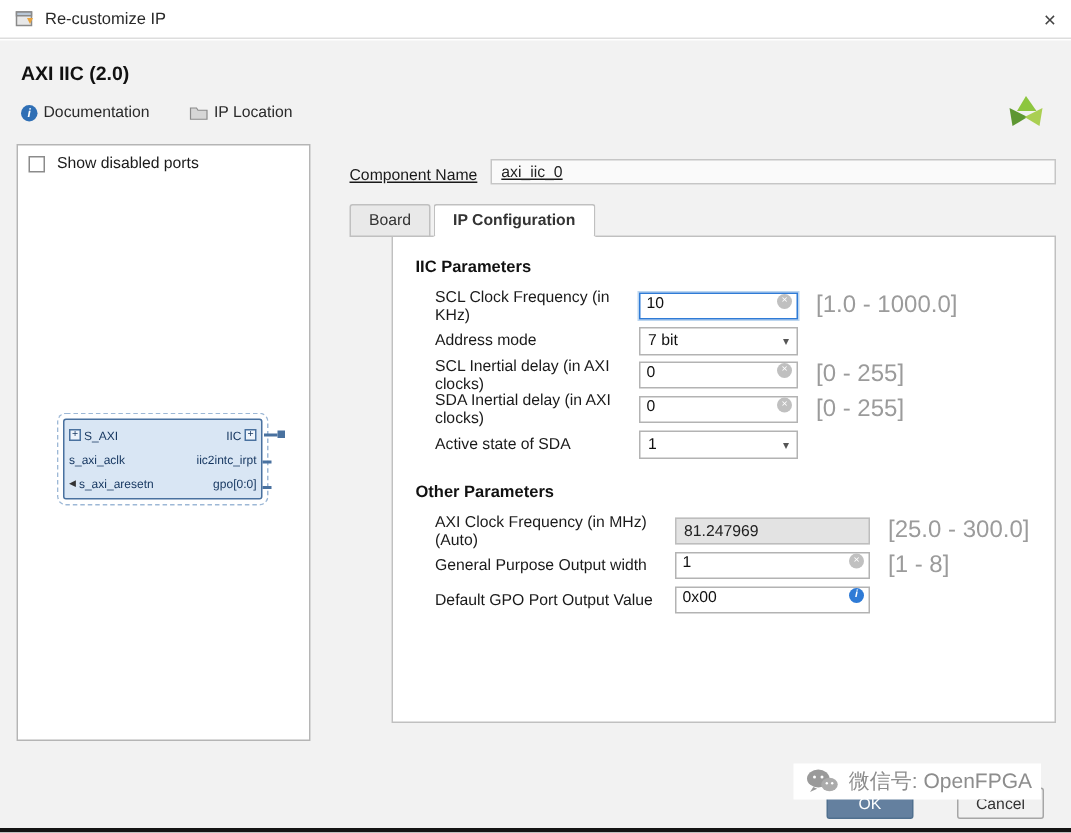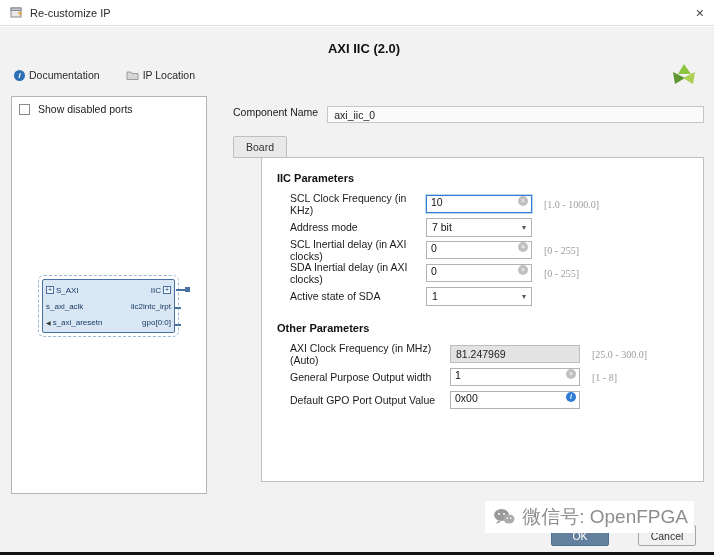--- a/index.html
+++ b/index.html
@@ -13,21 +13,21 @@
   }
   
   .titlebar {
     height: 26px; background: #ffffff; border-bottom: 1px solid #dddddd;
     display: flex; align-items: center; padding: 0 10px; gap: 7px; justify-content: center;
   }
   .titlebar .title-text { font-size: 11px; color: #2a2a2a; }
   .titlebar .close { margin-left: auto; font-size: 14px; color: #444; cursor: default; line-height: 1; }
   
   .content { position: absolute; top: 27px; left: 0; right: 0; bottom: 0; background: #f2f2f2; }
-  .ip-title { font-size: 13px; font-weight: 700; margin: 14px 0 0 14px; color: #111; text-align: center; }
+  .ip-title { font-size: 13px; font-weight: 700; margin: 14px 0 0 14px; color: #111; }
   .brand-logo { position: absolute; top: 34px; right: 16px; }
   .links-row { display: flex; align-items: center; gap: 26px; margin: 13px 0 15px 14px; font-size: 10.5px; color: #2a2a2a; }
   .link { display: flex; align-items: center; gap: 4px; }
   .info-badge {
     width: 11px; height: 11px; border-radius: 50%; background: #2f6fb5; color: #fff;
     font-size: 8px; font-weight: 700; font-style: italic; text-align: center; line-height: 11px; flex-shrink: 0;
   }
   
   .panels { display: flex; gap: 26px; padding: 0 10px 0 11px; align-items: flex-start; }
   .left-panel { width: 196px; height: 398px; background: #fff; border: 1px solid #b5b5b5; position: relative; flex-shrink: 0; }
@@ -47,21 +47,21 @@
     font-size: 7px; line-height: 6px; text-align: center; flex-shrink: 0;
   }
   .pin-arrow { font-size: 6px; color: #333; }
   .stub { position: absolute; background: #49719f; height: 2px; }
   .stub-r1 { right: -11px; top: 9px; width: 9px; }
   .stub-sq { position: absolute; right: -16px; top: 7px; width: 5px; height: 5px; background: #49719f; }
   .stub-r2 { right: -7px; top: 27px; width: 6px; }
   .stub-r3 { right: -7px; top: 44px; width: 6px; }
   
   .right-panel { flex: 1; padding-top: 10px; min-width: 0; }
-  .component-row { display: flex; align-items: flex-start; gap: 9px; font-size: 10.5px; }
+  .component-row { display: flex; align-items: flex-end; gap: 9px; font-size: 10.5px; text-decoration: underline; }
   .component-field {
     flex: 1; height: 17px; background: #fafafa; border: 1px solid #c6c6c6;
     display: flex; align-items: center;
   }
   .component-field input {
     width: 100%; border: none; outline: none; background: transparent;
     font: 10.5px "Liberation Sans", sans-serif; padding: 0 6px; color: #222;
   }
   .tabs { display: flex; margin-top: 13px; position: relative; z-index: 2; }
   .tab {
@@ -98,32 +98,32 @@
   .select {
     display: flex; align-items: center; justify-content: space-between;
     border: 1px solid #b3b3b3; background: #fff; height: 19px; padding: 0 5px; font-size: 10.5px; color: #111;
   }
   .sec-0 .select { width: 106px; }
   .select .chevron { font-size: 8px; color: #555; }
   .readonly-field {
     display: flex; align-items: center; border: 1px solid #bdbdbd; background: #e3e3e3;
     height: 18px; padding: 0 5px; font-size: 10.5px; width: 130px; color: #222;
   }
-  .range { margin-left: 12px; font-size: 10px; color: #9b9b9b; white-space: nowrap; font-family: Liberation Serif, serif; }
+  .range { margin-left: 12px; font-size: 16px; color: #9b9b9b; white-space: nowrap; }
   
   .footer { position: absolute; right: 18px; bottom: 9px; display: flex; gap: 29px; z-index: 3; }
   .btn { width: 58px; height: 21px; font: 10.5px "Liberation Sans", sans-serif; border-radius: 2px; text-align: center; }
   .btn-ok { background: #64809f; border: 1px solid #50708f; color: #fff; }
   .btn-cancel { background: #f1f1f1; border: 1px solid #a6a6a6; color: #333; }
   
   .watermark {
     position: absolute; right: 20px; bottom: 22px; z-index: 5;
     background: #ffffff; padding: 3px 6px 3px 8px;
     display: flex; align-items: center; gap: 7px;
-    color: #8d8d8d; font-size: 19px; pointer-events: none;
+    color: #8d8d8d; font-size: 14px; pointer-events: none;
   }
   .bottom-line { position: absolute; left: 0; right: 0; bottom: 0; height: 3px; background: #141414; z-index: 6; }
 </style>
 </head>
 <body>
 
 <div class="dialog">
 
   <div class="titlebar">
     <svg width="13" height="13" viewBox="0 0 13 13">
@@ -206,20 +206,21 @@
 
         <div class="component-row">
           <span>Component Name</span>
           <span class="component-field">
             <input value="axi_iic_0" style="">
           </span>
         </div>
 
         <div class="tabs">
           <div class="tab">Board</div>
+          <div class="tab active">IP Configuration</div>
         </div>
 
         <div class="tab-content">
 
           <div class="section sec-0">
             <div class="section-title">IIC Parameters</div>
 
             <div class="param-row">
               <span class="param-label">SCL Clock Frequency (in KHz)</span>
               <span class="field focused">

